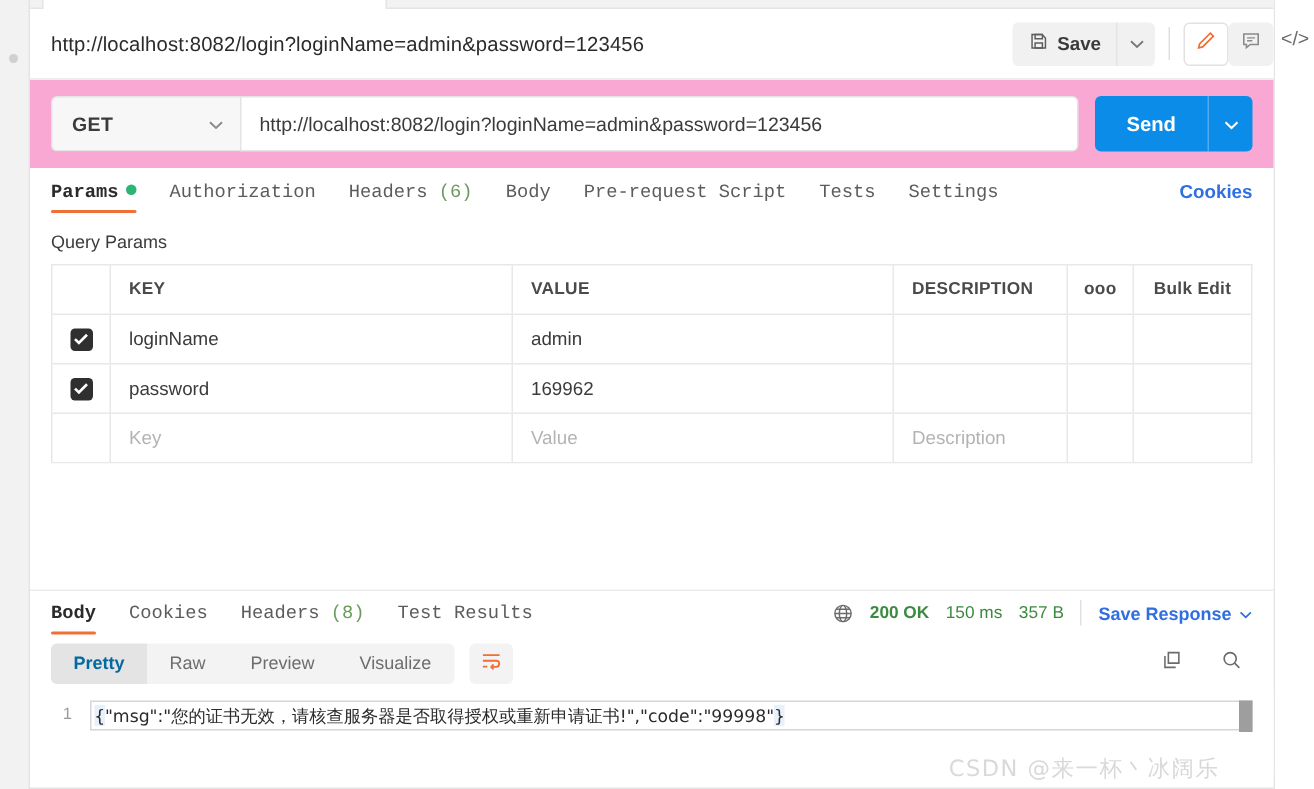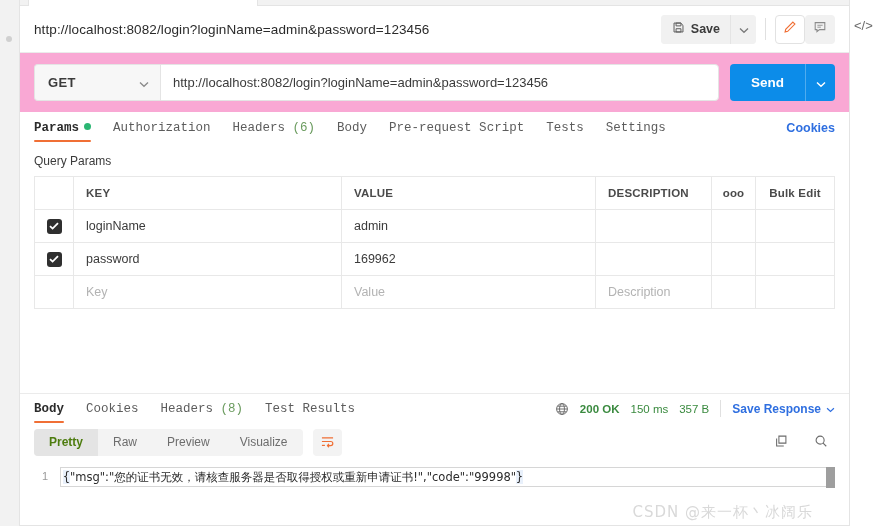--- a/index.html
+++ b/index.html
@@ -73,21 +73,21 @@
   }
   .header .req-title {
     margin-left: 14px;
     font-size: 13.5px;
     color: #2b2b2b;
     letter-spacing: 0.1px;
     white-space: nowrap;
   }
   .header .spacer { flex: 1; }
   .header-actions {
-    display: flex; align-items: center; margin-right: 14px;
+    display: flex; align-items: center; 
   }
   .save-group {
     display: flex; align-items: center;
     background: #f1f1f1;
     border-radius: 4px;
     height: 29px;
     overflow: hidden;
   }
   .save-btn {
     display: flex; align-items: center; gap: 6px;
@@ -266,21 +266,21 @@
   }
   .seg {
     display: flex; align-items: center;
     background: #f3f3f3; border-radius: 4px; height: 27px;
     overflow: hidden;
   }
   .seg-item {
     padding: 0 15px; height: 27px; line-height: 27px;
     font-size: 12px; color: #6d6d6d; cursor: pointer;
   }
-  .seg-item.active { background: #e4e4e4; color: #4d7c0f; font-weight: 600; }
+  .seg-item.active { background: #e4e4e4; color: #0369a1; font-weight: 600; }
   .fmt-select {
     margin-left: 10px;
     display: flex; align-items: center; gap: 14px;
     background: #f3f3f3; border-radius: 4px;
     height: 27px; padding: 0 9px 0 12px;
     font-size: 12px; color: #3b3b3b; font-weight: 600;
     cursor: pointer;
   }
   .wrap-btn {
     margin-left: 10px;

